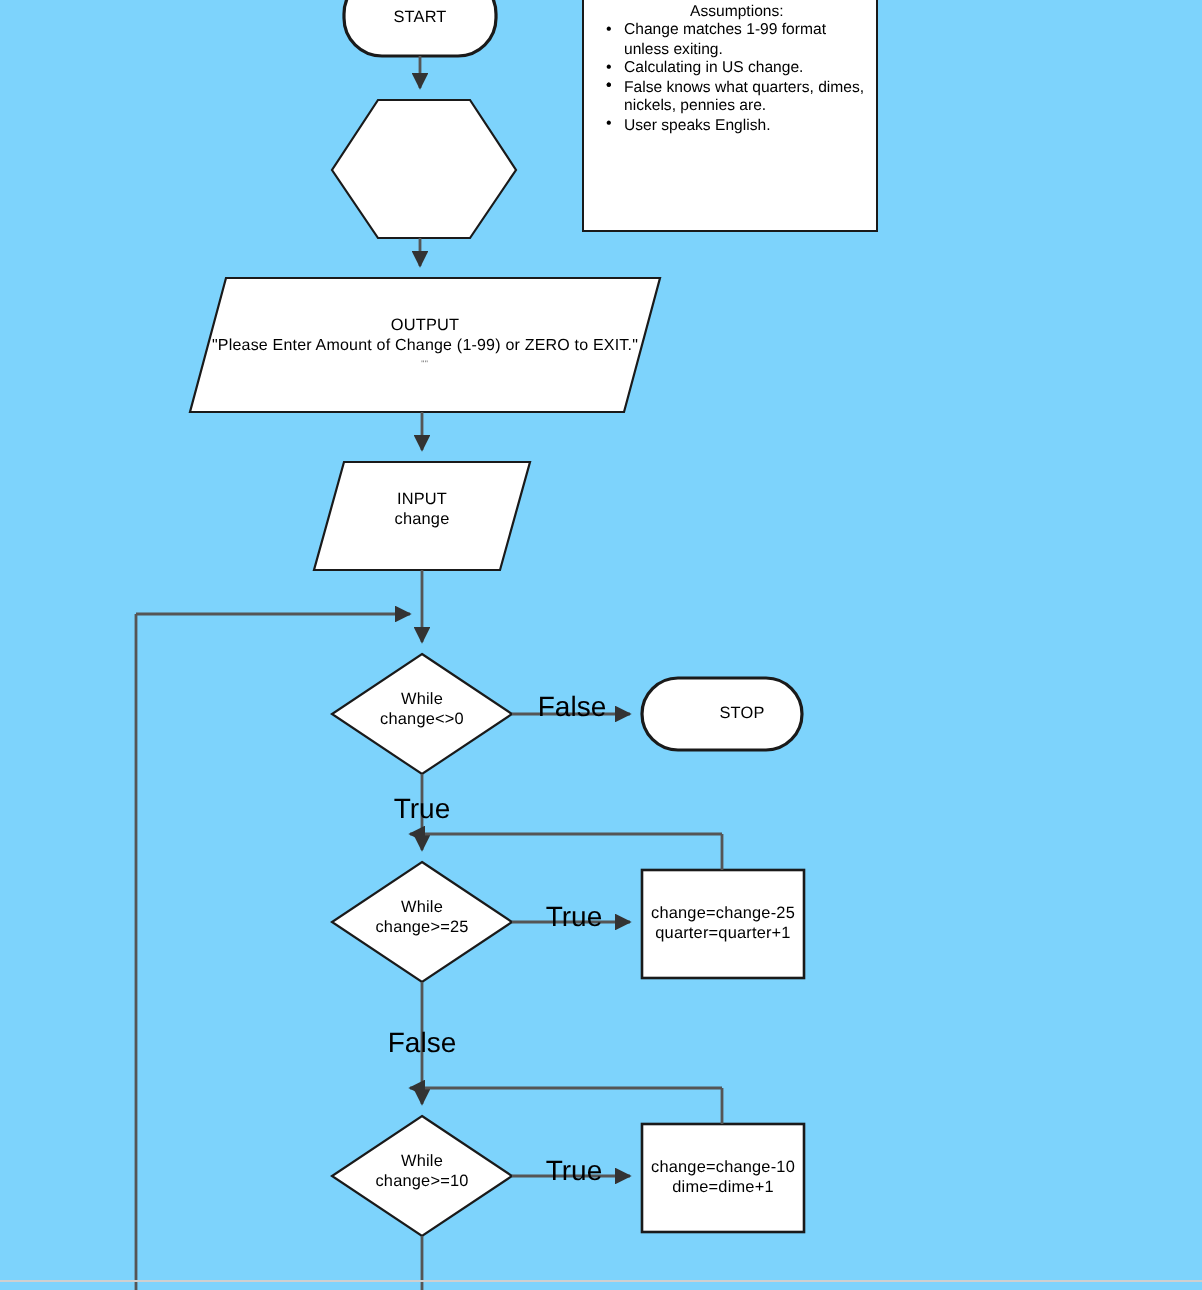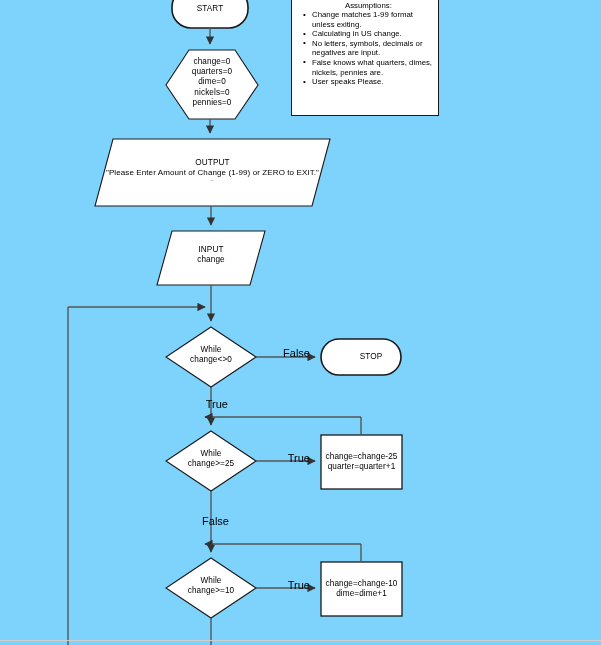--- a/index.html
+++ b/index.html
@@ -32,24 +32,24 @@
     color: #000000;
     font-size: 8.2px;
     line-height: 10.2px;
     letter-spacing: 0.1px;
     white-space: pre;
     pointer-events: none;
   }
   .edge-label {
     position: absolute;
     color: #000000;
-    font-size: 11px;
+    font-size: 14px;
     line-height: 9px;
     white-space: pre;
-    text-align: right;
+    text-align: center;
   }
   .assump-box {
     position: absolute;
     left: 291px;
     top: -8px;
     width: 148px;
     height: 124px;
     border: 1.6px solid #1a1a1a;
     background: #ffffff;
     box-sizing: border-box;
@@ -157,25 +157,20 @@
       <line x1="256" y1="588" x2="315" y2="588" marker-end="url(#arrow)"></line>
 
       <line x1="211" y1="618" x2="211" y2="645"></line>
     </g>
 
     <line x1="0" y1="640.5" x2="601" y2="640.5" stroke="#cfcfcf" stroke-width="1"></line>
   </svg>
 
   <div class="node-text" style="left:172px; top:4px; width:76px;">START</div>
 
-  <div class="node-text" style="left:166px; top:57px; width:92px;">change=0
-quarters=0
-dime=0
-nickels=0
-pennies=0</div>
 
   <div class="node-text" style="left:95px; top:158px; width:235px;">OUTPUT</div>
   <div class="node-text" style="left:95px; top:168px; width:235px; font-size:8px;">"Please Enter Amount of Change (1-99) or ZERO to EXIT."</div>
   <div class="tiny-mark" style="left:95px; top:180px; width:235px; text-align:center;">""</div>
 
   <div class="node-text" style="left:157px; top:245px; width:108px;">INPUT
 change</div>
 
   <div class="node-text" style="left:166px; top:345px; width:90px;">While
 change&lt;&gt;0</div>
@@ -206,26 +201,25 @@
       <li>
         <span class="bullet">•</span>
         <span>Change matches 1-99 format unless exiting.</span>
       </li>
       <li>
         <span class="bullet">•</span>
         <span>Calculating in US change.</span>
       </li>
       <li>
         <span class="bullet">•</span>
-        <span>No letters, symbols, decimals or negatives are input.</span>
       </li>
       <li>
         <span class="bullet">•</span>
         <span>False knows what quarters, dimes, nickels, pennies are.</span>
       </li>
       <li>
         <span class="bullet">•</span>
-        <span>User speaks Please.</span>
+        <span>User speaks English.</span>
       </li>
     </ul>
   </div>
 
 </div>
 
 </body></html>

